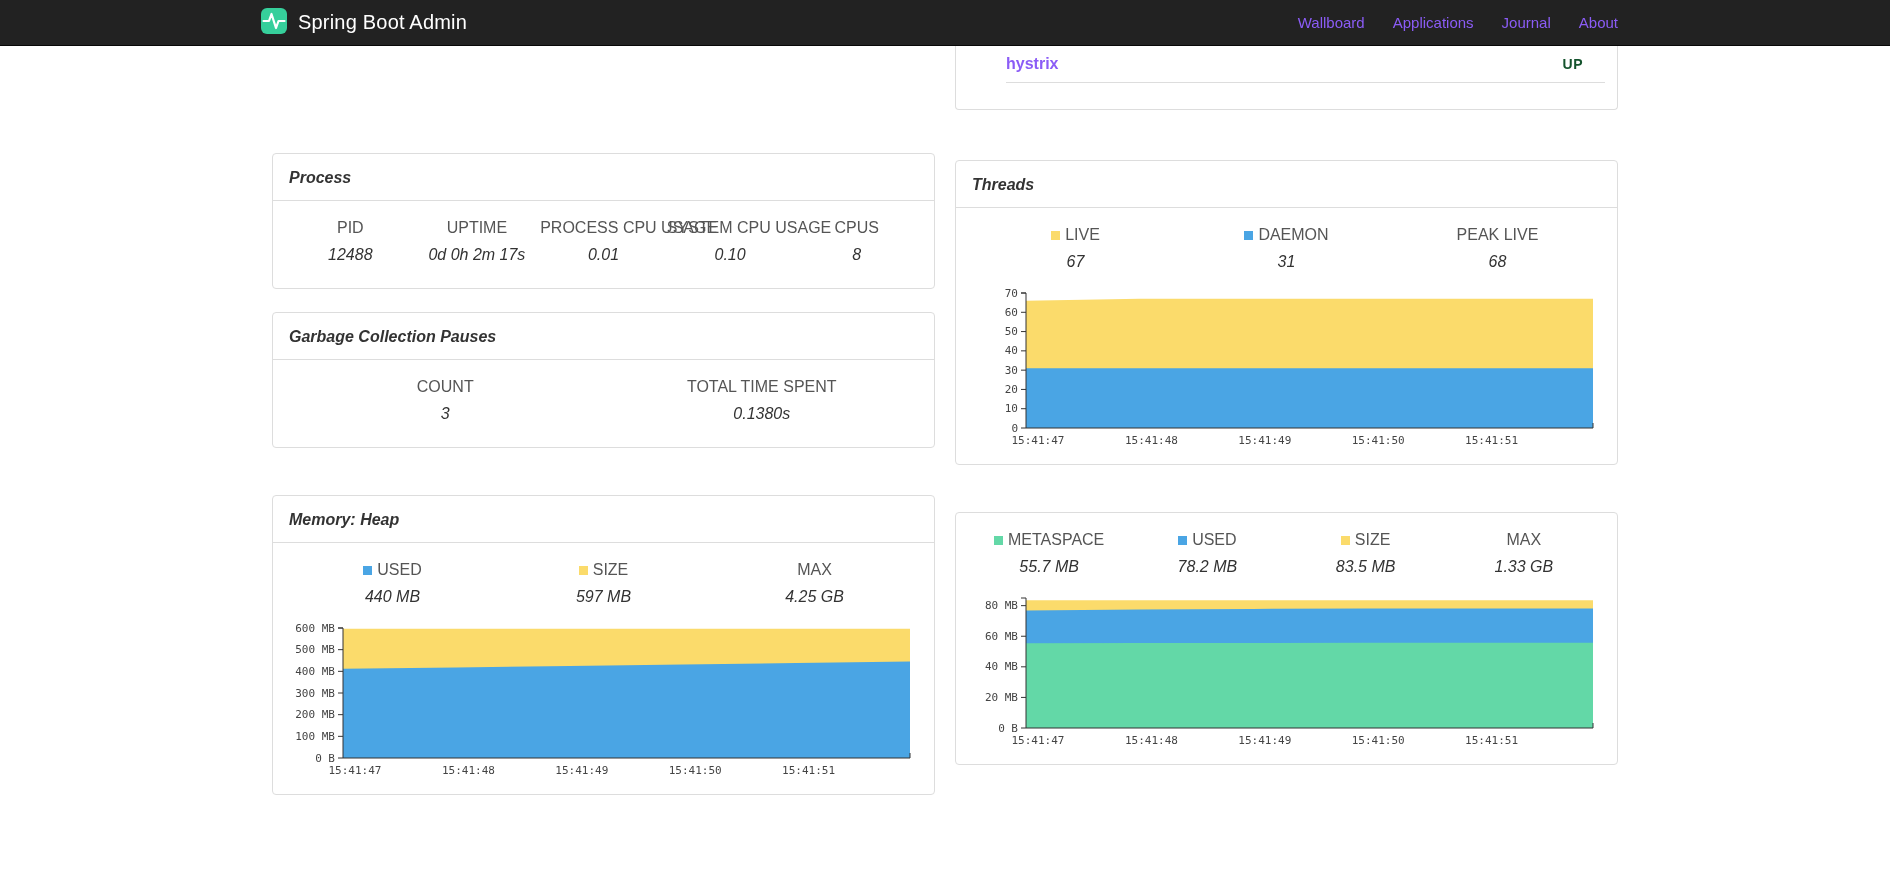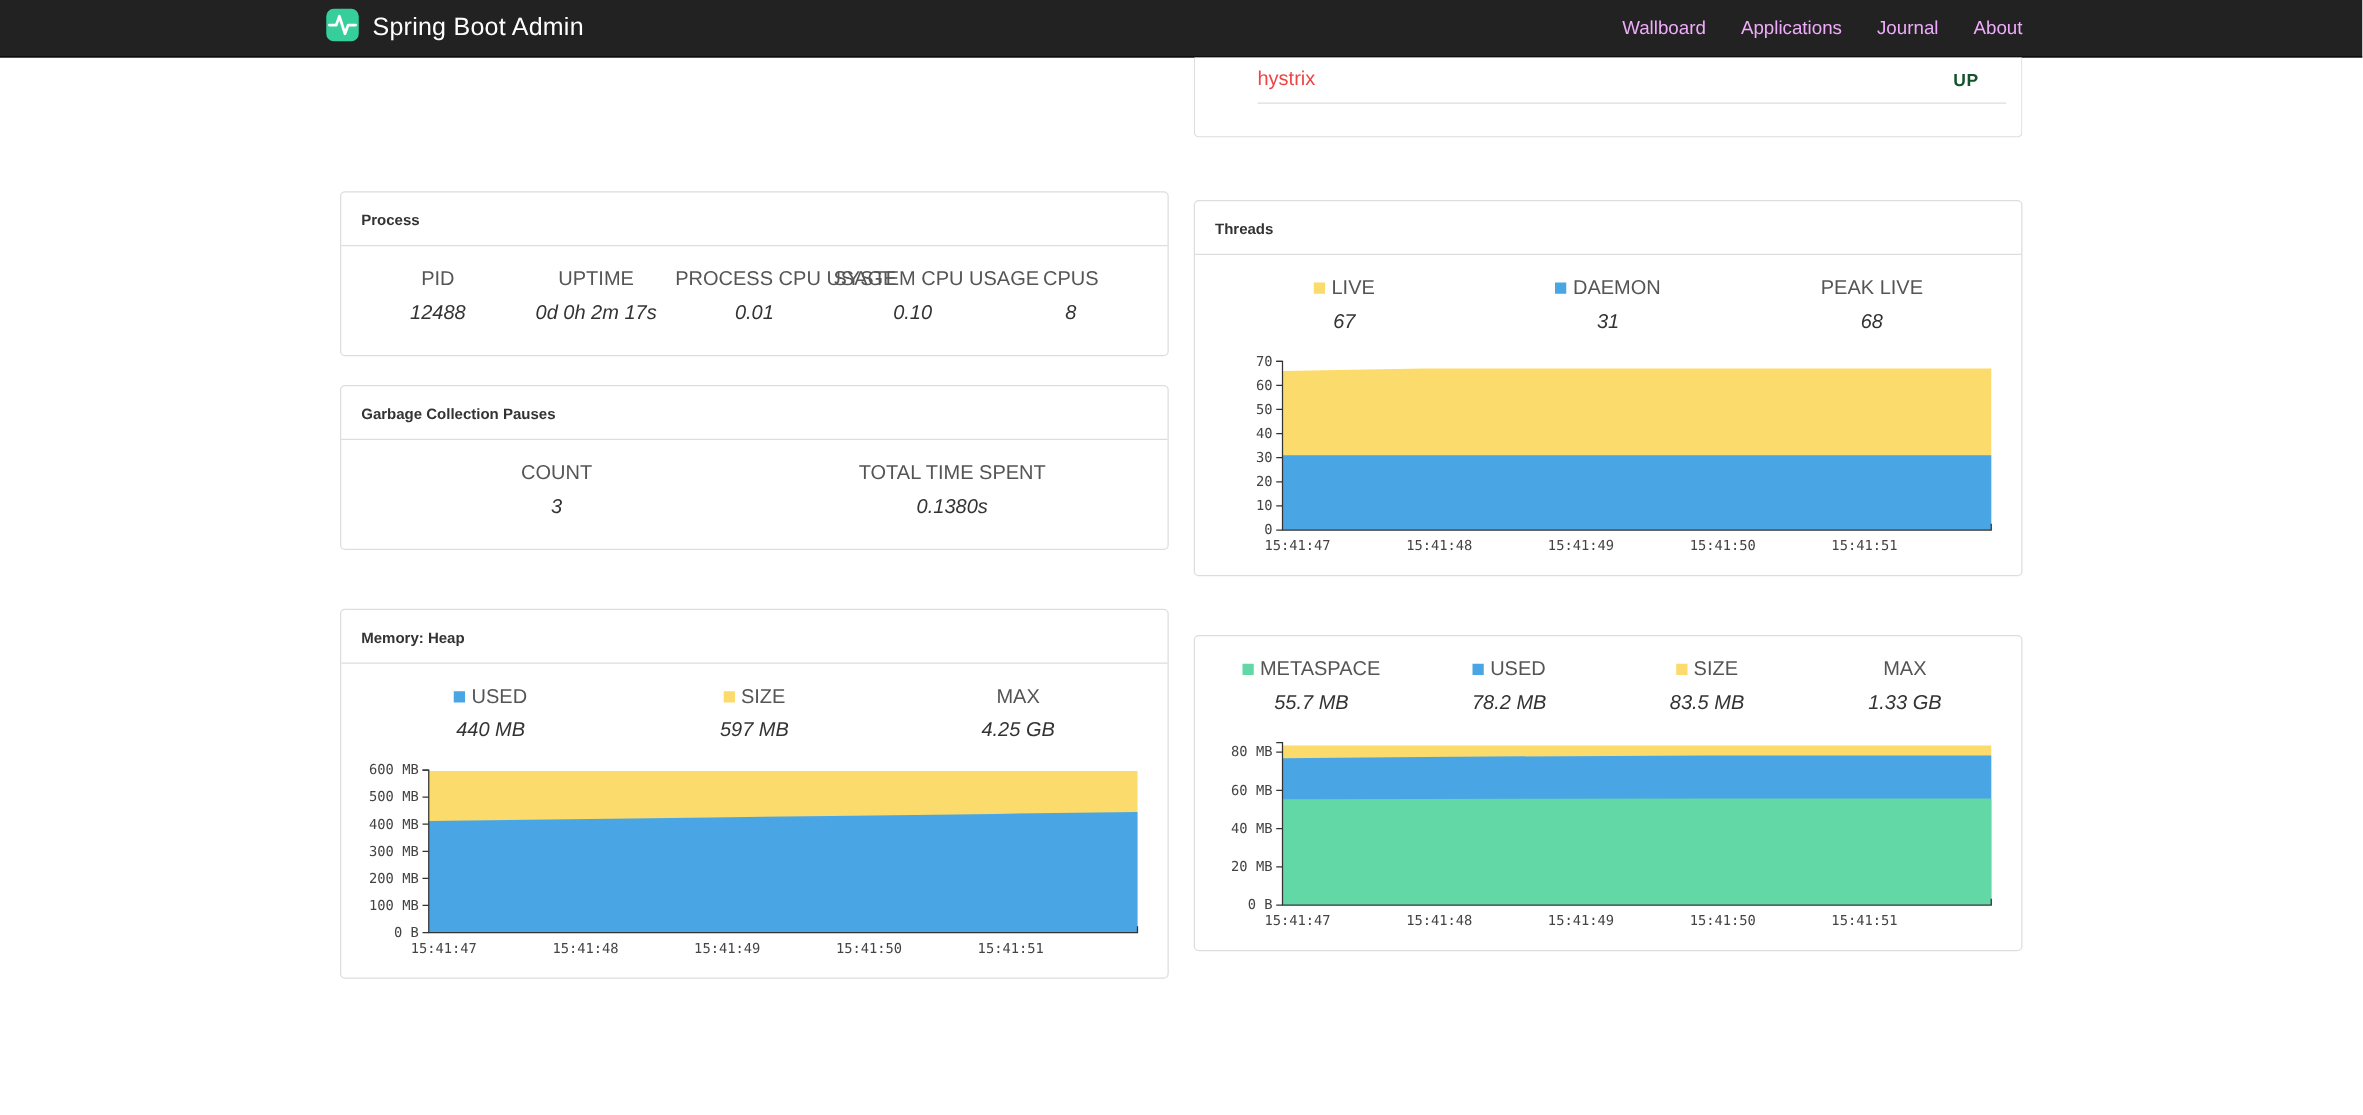--- a/index.html
+++ b/index.html
@@ -35,21 +35,21 @@
     margin-left: -12px;
   }
   .brand-title {
     color: #fff;
     font-size: 20px;
     font-weight: normal;
     letter-spacing: 0.2px;
   }
   .nav-links { display: flex; align-items: center; }
   .nav-links a {
-    color: #f0abfc;
+    color: #8b5cf6;
     font-size: 15px;
     text-decoration: none;
     padding: 0 14px;
     cursor: pointer;
   }
   .nav-links a:last-child { padding-right: 0; }
 
   
   .container {
     width: 1346px;
@@ -68,23 +68,24 @@
     border: 1px solid #ddd;
     border-radius: 4px;
     background: #fff;
   }
   .panel-heading {
     padding: 15px 16px 13px 16px;
     border-bottom: 1px solid #ddd;
   }
   .panel-heading h3 {
     margin: 0;
-    font-size: 12px;
+    font-size: 16px;
     font-weight: bold;
     color: #333;
+    font-style: italic;
   }
   .panel-body { padding: 18px 14px 24px 14px; }
   .panel-body.chart-body { padding-bottom: 14px; }
 
   
   .stats-row { display: flex; text-align: center; }
   .stat { flex: 1; min-width: 0; }
   .stat-label {
     font-size: 16px;
     color: #555;
@@ -106,21 +107,21 @@
     padding-bottom: 26px;
   }
   .health-row {
     margin: 0 12px 0 50px;
     padding: 9px 0;
     display: flex;
     justify-content: space-between;
     align-items: center;
     border-bottom: 1px solid #ddd;
   }
-  .health-service { font-size: 16px; font-weight: normal; color: #ef4444; }
+  .health-service { font-size: 16px; font-weight: bold; color: #8b5cf6; }
   .health-status {
     font-size: 14px;
     font-weight: bold;
     letter-spacing: 0.5px;
     margin-right: 22px;
   }
 
   
   .chart { width: 100%; margin-top: 14px; }
   .chart svg { display: block; }

